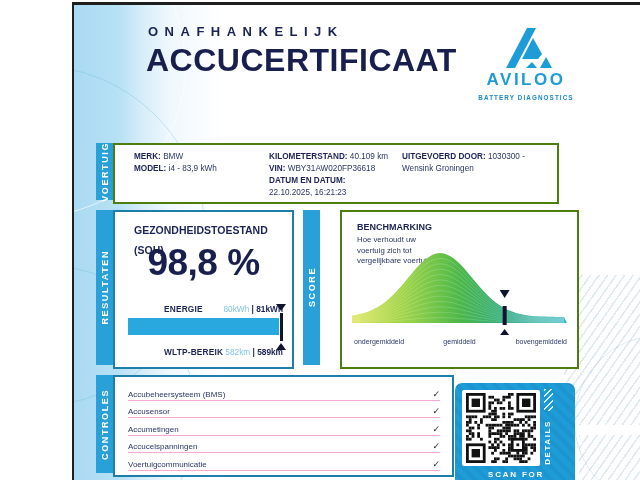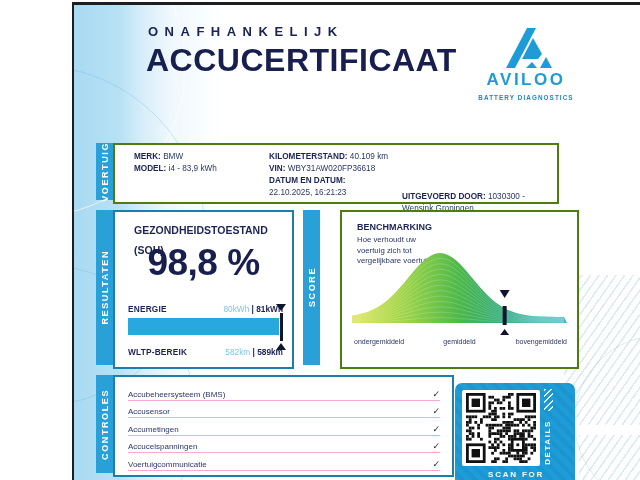--- a/index.html
+++ b/index.html
@@ -28,21 +28,21 @@
   .panel{position:absolute;background:#fff;}
   .b-blue{border:2px solid #4d7c0f;}
   .b-dark{border:2px solid #1d7fa9;}
   
   .vcol{position:absolute;top:6px;font-size:8.2px;line-height:12px;color:#2b3666;}
   .vlabel{font-weight:bold;color:#1b2355;}
   
   .soh-title{position:absolute;left:13px;top:8px;width:150px;font-size:10.5px;font-weight:bold;line-height:20px;color:#1b2355;margin-left:6px;}
   .soh-value{position:absolute;left:0;right:0;top:30px;text-align:center;font-size:37px;font-weight:bold;letter-spacing:-.5px;color:#181f4e;}
   .meas-row{position:absolute;left:13px;right:9px;display:flex;justify-content:space-between;font-size:8.3px;}
-  .meas-label{font-weight:bold;color:#1b2355;letter-spacing:.2px;}
+  .meas-label{font-weight:bold;color:#1b2355;letter-spacing:.2px;margin-left:36px;}
   .val-light{color:#7ec5ea;}
   .val-dark{color:#1b2355;font-weight:bold;}
   .soh-bar{position:absolute;left:13px;top:106px;width:151px;height:17px;background:#29a8e0;}
   .bar-marker{position:absolute;left:166px;top:92px;width:0;}
   .tri{width:0;height:0;position:absolute;left:-5px;}
   .tri-down{top:0;border-left:5px solid transparent;border-right:5px solid transparent;border-top:7px solid #10142e;}
   .mline{position:absolute;left:-1.5px;top:9px;width:3px;height:28px;background:#10142e;}
   .tri-up{top:39px;border-left:5px solid transparent;border-right:5px solid transparent;border-bottom:7px solid #10142e;}
   
   .bench-title{position:absolute;left:15px;top:10px;font-size:9px;font-weight:bold;color:#1b2355;}
@@ -101,21 +101,21 @@
   <div class="panel b-blue" style="left:113px;top:143px;width:442px;height:57px;">
     <div class="vcol" style="left:19px;width:125px;">
       <div><span class="vlabel">MERK:</span> <span>BMW</span></div>
       <div><span class="vlabel">MODEL:</span> <span>i4 - 83,9 kWh</span></div>
     </div>
     <div class="vcol" style="left:154px;width:130px;">
       <div><span class="vlabel">KILOMETERSTAND:</span> <span>40.109 km</span></div>
       <div><span class="vlabel">VIN:</span> <span>WBY31AW020FP36618</span></div>
       <div><span class="vlabel">DATUM EN DATUM:</span><br><span>22.10.2025, 16:21:23</span></div>
     </div>
-    <div class="vcol" style="left:287px;width:140px;margin-top:40px;">
+    <div class="vcol" style="left:287px;width:140px;">
       <div><span class="vlabel">UITGEVOERD DOOR:</span> <span>1030300 - Wensink Groningen</span></div>
     </div>
   </div>
 
   <div class="tab" style="left:96px;top:210px;height:155px;">
     <span>RESULTATEN</span>
   </div>
   <div class="panel b-dark" style="left:113px;top:210px;width:177px;height:155px;">
     <div class="soh-title">GEZONDHEIDSTOESTAND (SOH)</div>
     <div class="soh-value">98,8 %</div>

